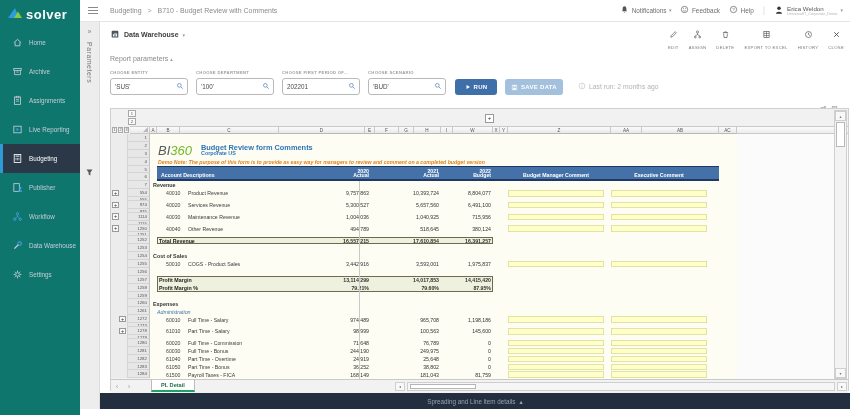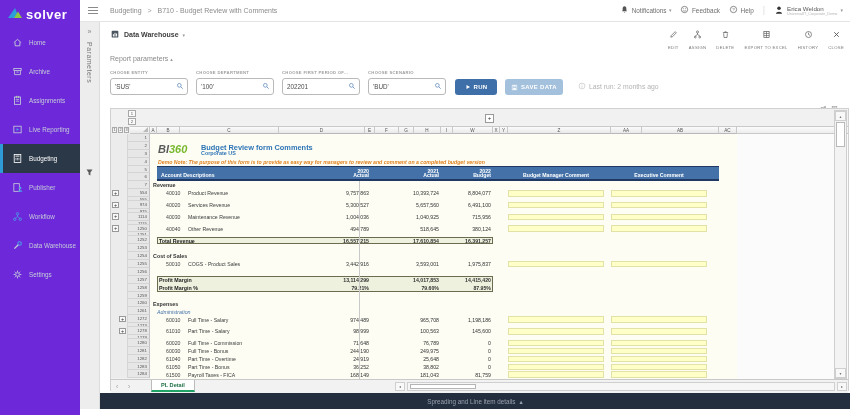--- a/index.html
+++ b/index.html
@@ -1,20 +1,20 @@
 <!DOCTYPE html>
 <html><head>
 <meta charset="utf-8">
 <style>
   html,body{margin:0;padding:0;width:850px;height:415px;overflow:hidden;background:#fff;
     font-family:"Liberation Sans","DejaVu Sans",sans-serif;}
   #app{position:absolute;inset:0;width:850px;height:415px;}
 
   
-  #sidebar{position:absolute;left:0;top:0;width:80px;height:415px;background:#6d28d9;z-index:6;}
+  #sidebar{position:absolute;left:0;top:0;width:80px;height:415px;background:#0f766e;z-index:6;}
   #logo{height:28px;display:flex;align-items:center;padding-left:7px;gap:3px;}
   #logo .logo-text{color:#fff;font-size:13px;letter-spacing:.5px;font-weight:bold;}
   .nav-item{height:29px;display:flex;align-items:center;gap:6px;padding-left:9px;color:#c4cdd8;
     font-size:6.3px;border-left:3px solid transparent;cursor:pointer;box-sizing:border-box;}
   .nav-item.active{background:#2a3847;border-left-color:#2f9bd6;color:#fff;}
   .nav-item .nicon{width:11px;height:11px;flex:none;display:inline-flex;}
 
   
   #topbar{position:absolute;left:80px;top:0;right:0;height:22px;background:#fff;
     border-bottom:1px solid #e4e4e4;display:flex;align-items:center;z-index:5;box-sizing:border-box;}
@@ -87,21 +87,21 @@
   .og{width:17px;background:#ececec;position:relative;border-right:1px solid #d5d5d5;box-sizing:border-box;}
   .rn{width:22px;background:#e7e7e7;border-right:1px solid #c2c2c2;border-bottom:1px solid #d4d4d4;
     font-size:4.4px;color:#555;text-align:right;padding-right:2px;box-sizing:border-box;overflow:hidden;}
   .plusbtn{position:absolute;top:.5px;width:7px;height:6.5px;border:1px solid #999;background:#f8f8f8;
     font-size:5.5px;line-height:5px;text-align:center;color:#333;box-sizing:border-box;cursor:pointer;}
   .po{left:1px;} .pi{left:8px;}
 
   #sheet-canvas{position:absolute;left:39px;top:0;width:700px;
     background:linear-gradient(90deg,#fdfdf4 0px,#fdfdf4 587px,#fbfbfb 587px);}
   #sheet-canvas > div{position:absolute;}
-  .bi-logo{left:8px;font-size:11px;font-weight:bold;color:#5a5a5a;font-style:italic;}
+  .bi-logo{left:8px;font-size:13px;font-weight:normal;color:#5a5a5a;font-style:italic;}
   .bi-logo .g{color:#76b82a;}
   .sh-title{left:51px;font-size:7.4px;font-weight:bold;color:#2e75b6;white-space:nowrap;}
   .sh-sub{left:51px;font-size:5.4px;font-weight:bold;color:#2e75b6;white-space:nowrap;}
   .sh-note{left:8px;font-size:5.2px;font-style:italic;font-weight:bold;color:#e0811f;white-space:nowrap;}
   .band{left:7px;width:562px;background:#4472a8;border-top:1px solid #1f3864;
     border-bottom:2px solid #1f3864;box-sizing:border-box;}
   .band span{position:absolute;color:#fff;font-weight:bold;font-size:5.2px;white-space:nowrap;}
   .b-acct{left:4px;bottom:1px;}
   .b-num{text-align:right;} .b-cm{text-align:center;}
   .rtop{top:1px;} .rbot{bottom:1px;}

